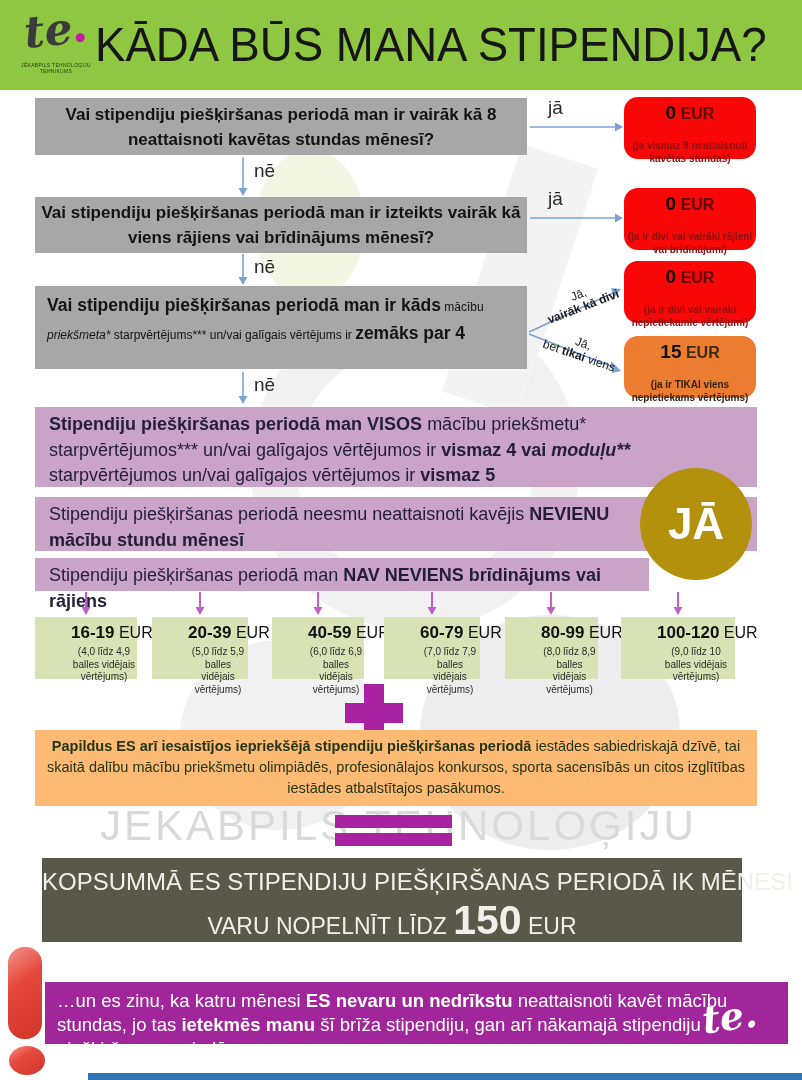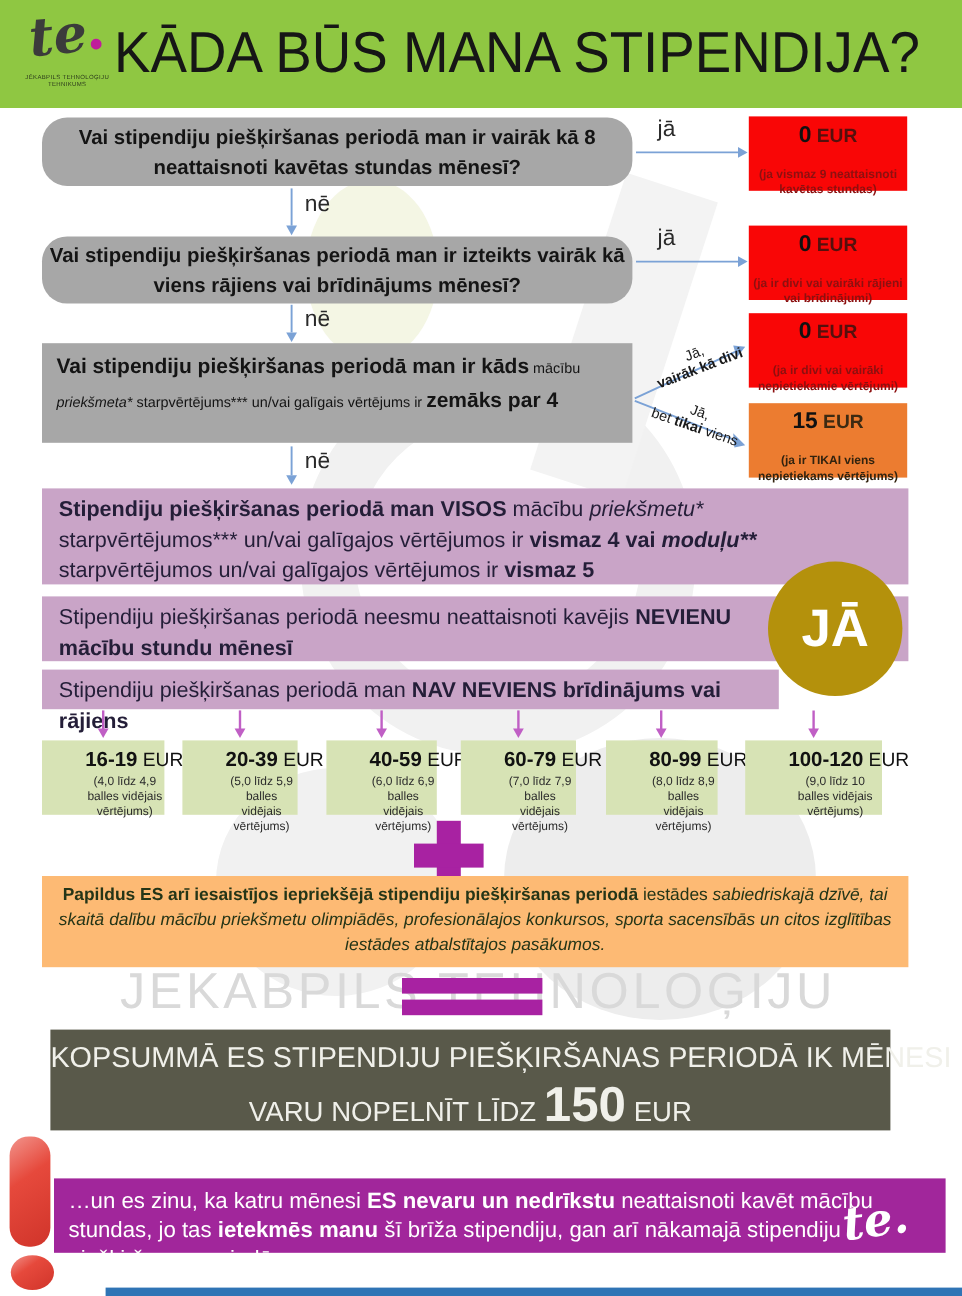--- a/index.html
+++ b/index.html
@@ -19,46 +19,46 @@
            font-family:"DejaVu Serif",serif;font-style:italic;font-weight:bold;
            font-size:44px;line-height:60px;text-align:center;transform:rotate(-6deg);z-index:3;}
   .logo-dot{display:inline-block;width:9px;height:9px;border-radius:50%;background:#C01D9B;margin-left:2px;}
   .logo-sub{left:6px;top:62px;width:100px;color:#2C3B1C;font-size:5px;line-height:6px;
             text-align:center;letter-spacing:.3px;z-index:3;}
   .title{left:95px;top:12px;width:710px;height:66px;color:#161616;font-size:48px;line-height:66px;
          white-space:nowrap;transform:scaleX(.95);transform-origin:left center;z-index:3;}
 
   
   .qbox{background:#A7A7A7;color:#141414;font-weight:bold;text-align:center;
-        display:flex;flex-direction:column;justify-content:center;z-index:1;border-radius:21px;}
+        display:flex;flex-direction:column;justify-content:center;z-index:1;}
   .qline{white-space:nowrap;font-size:17px;line-height:25px;}
   .q3box{background:#A7A7A7;color:#141414;text-align:left;padding:6px 12px;z-index:1;overflow:hidden;}
   .q3line{white-space:nowrap;line-height:26px;}
   .big{font-size:17.5px;font-weight:bold;}
   .sm{font-size:12px;}
   .smi{font-size:12px;font-style:italic;}
 
   
-  .rbox{background:#F90606;text-align:center;padding-top:5px;z-index:1;}
+  .rbox{background:#F90606;text-align:center;padding-top:5px;z-index:1;border-radius:14px;}
   .rbox .amt{font-size:19px;font-weight:bold;color:#111;}
   .rbox .cur{font-size:16px;font-weight:bold;color:#55100D;}
   .rbox .note{font-size:10px;line-height:12.5px;color:#8C1010;font-weight:bold;margin-top:16px;}
   .obox{background:#EC7C30;}
   .obox .cur{color:#3C2A12;}
   .obox .note{color:#32230F;}
 
   
   .flbl{font-size:19px;color:#2A2A2A;z-index:2;}
   .dlabel{width:100px;text-align:center;color:#1A1A1A;font-size:12px;line-height:13px;z-index:2;}
   .dlabel .l2{font-weight:bold;}
   svg.arrow{z-index:1;overflow:visible;}
 
   
   .pbox{background:#C9A4C7;color:#241E38;font-size:18px;line-height:25.5px;padding:5px 14px;z-index:1;}
-  .b{font-weight:bold;} .i{font-style:italic;} .bi{font-weight:bold;font-style:italic;}
+  .b{font-weight:bold;} .i{} .bi{font-weight:bold;font-style:italic;}
 
   .gold{background:#B4910C;border-radius:50%;color:#fff;display:flex;align-items:center;
         justify-content:center;font-size:44px;font-weight:bold;z-index:5;}
 
   
   .tier{background:#D7E3B5;text-align:center;padding-top:6px;z-index:1;padding-left:36px;}
   .tier .tt{font-size:16px;color:#111;white-space:nowrap;}
   .tier .tt .rng{font-weight:bold;font-size:17px;}
   .tier .tn{font-size:10px;line-height:12.5px;color:#2B2B2B;margin-top:3px;}
 

